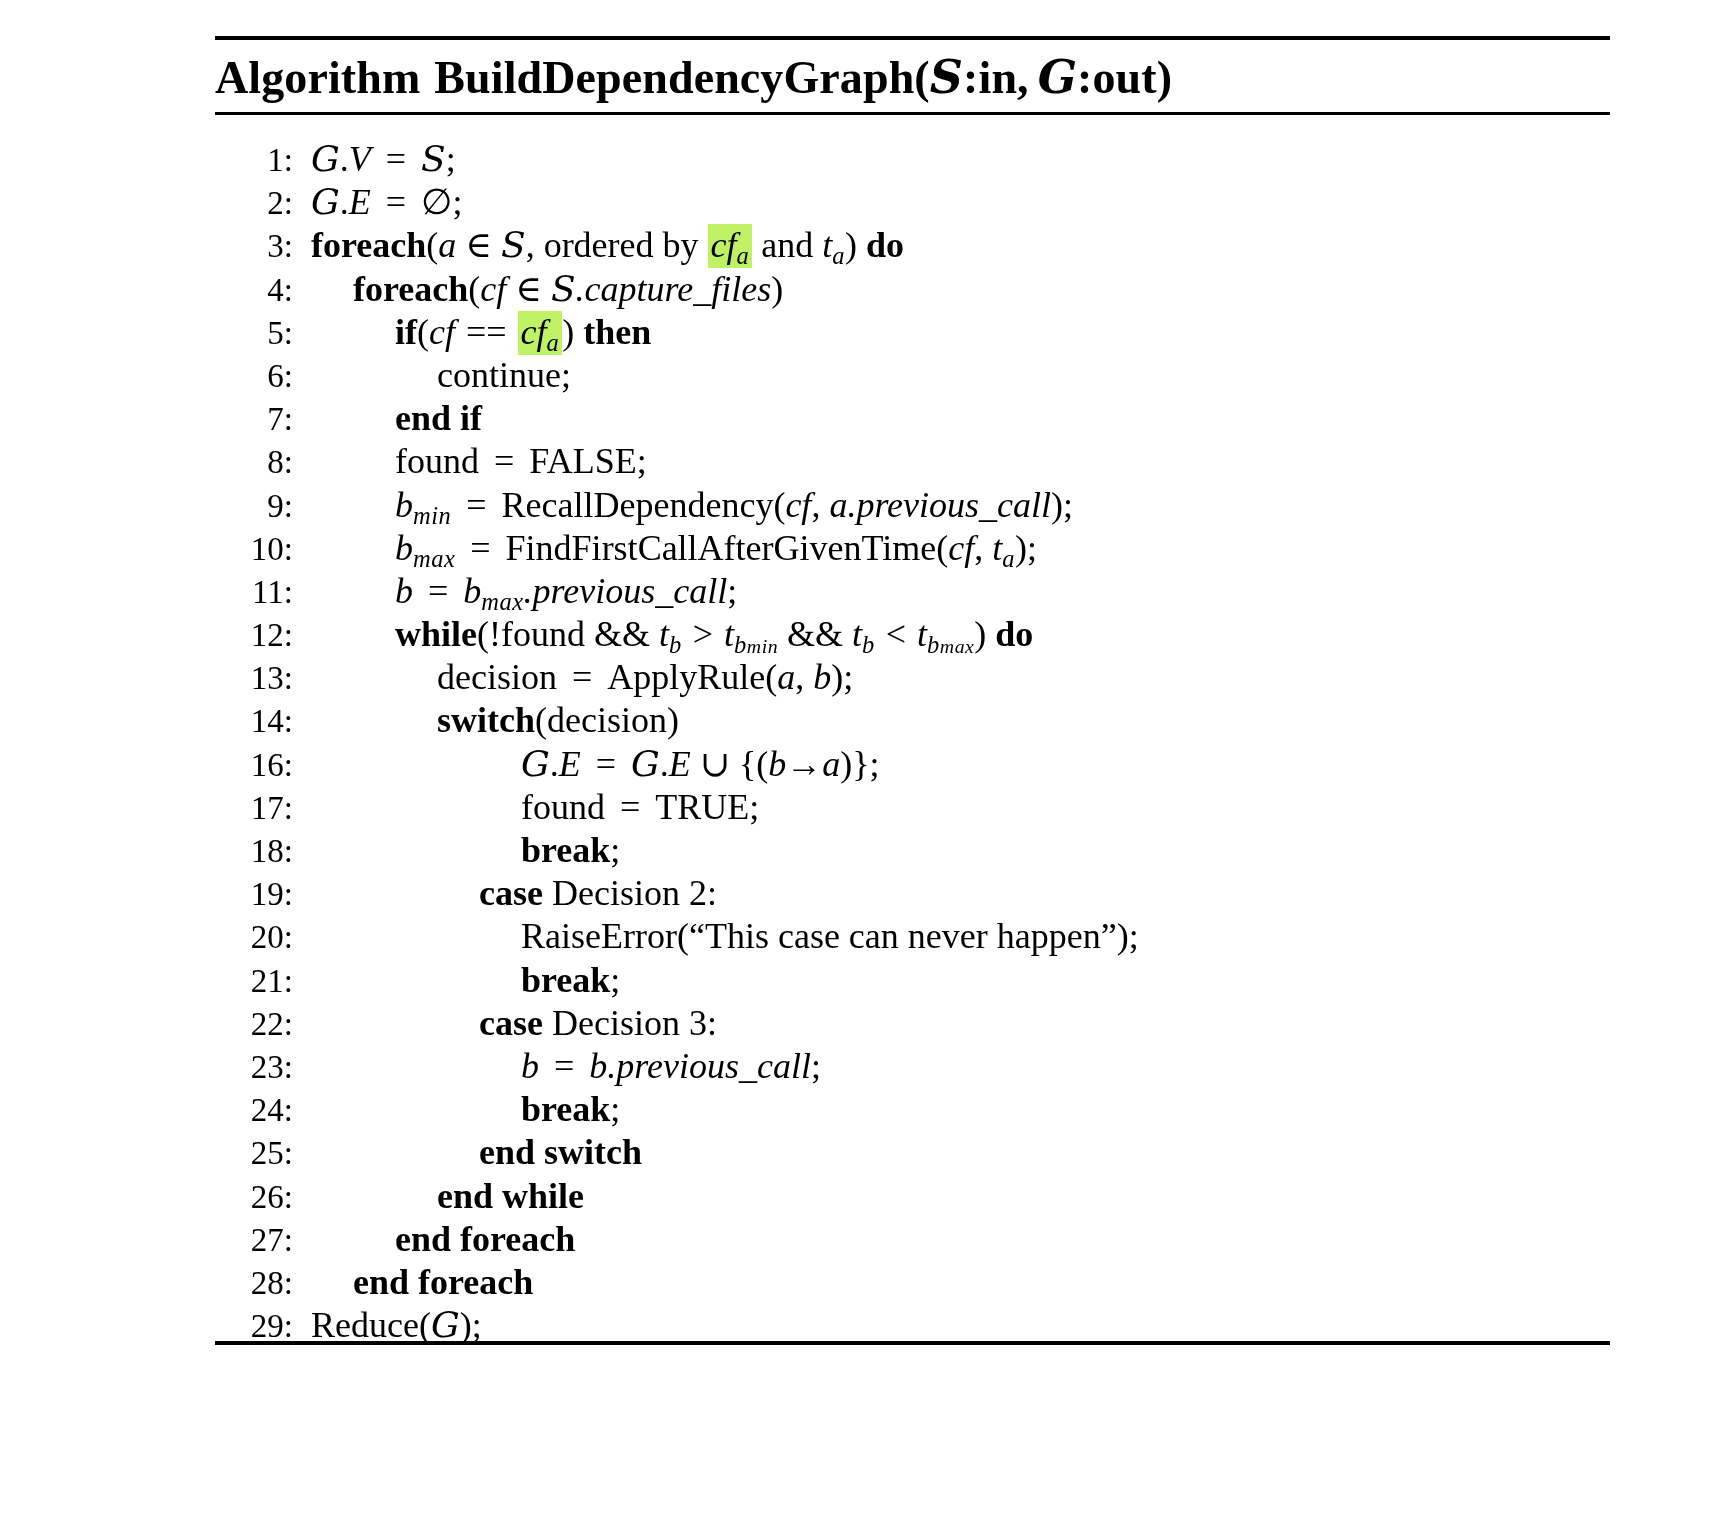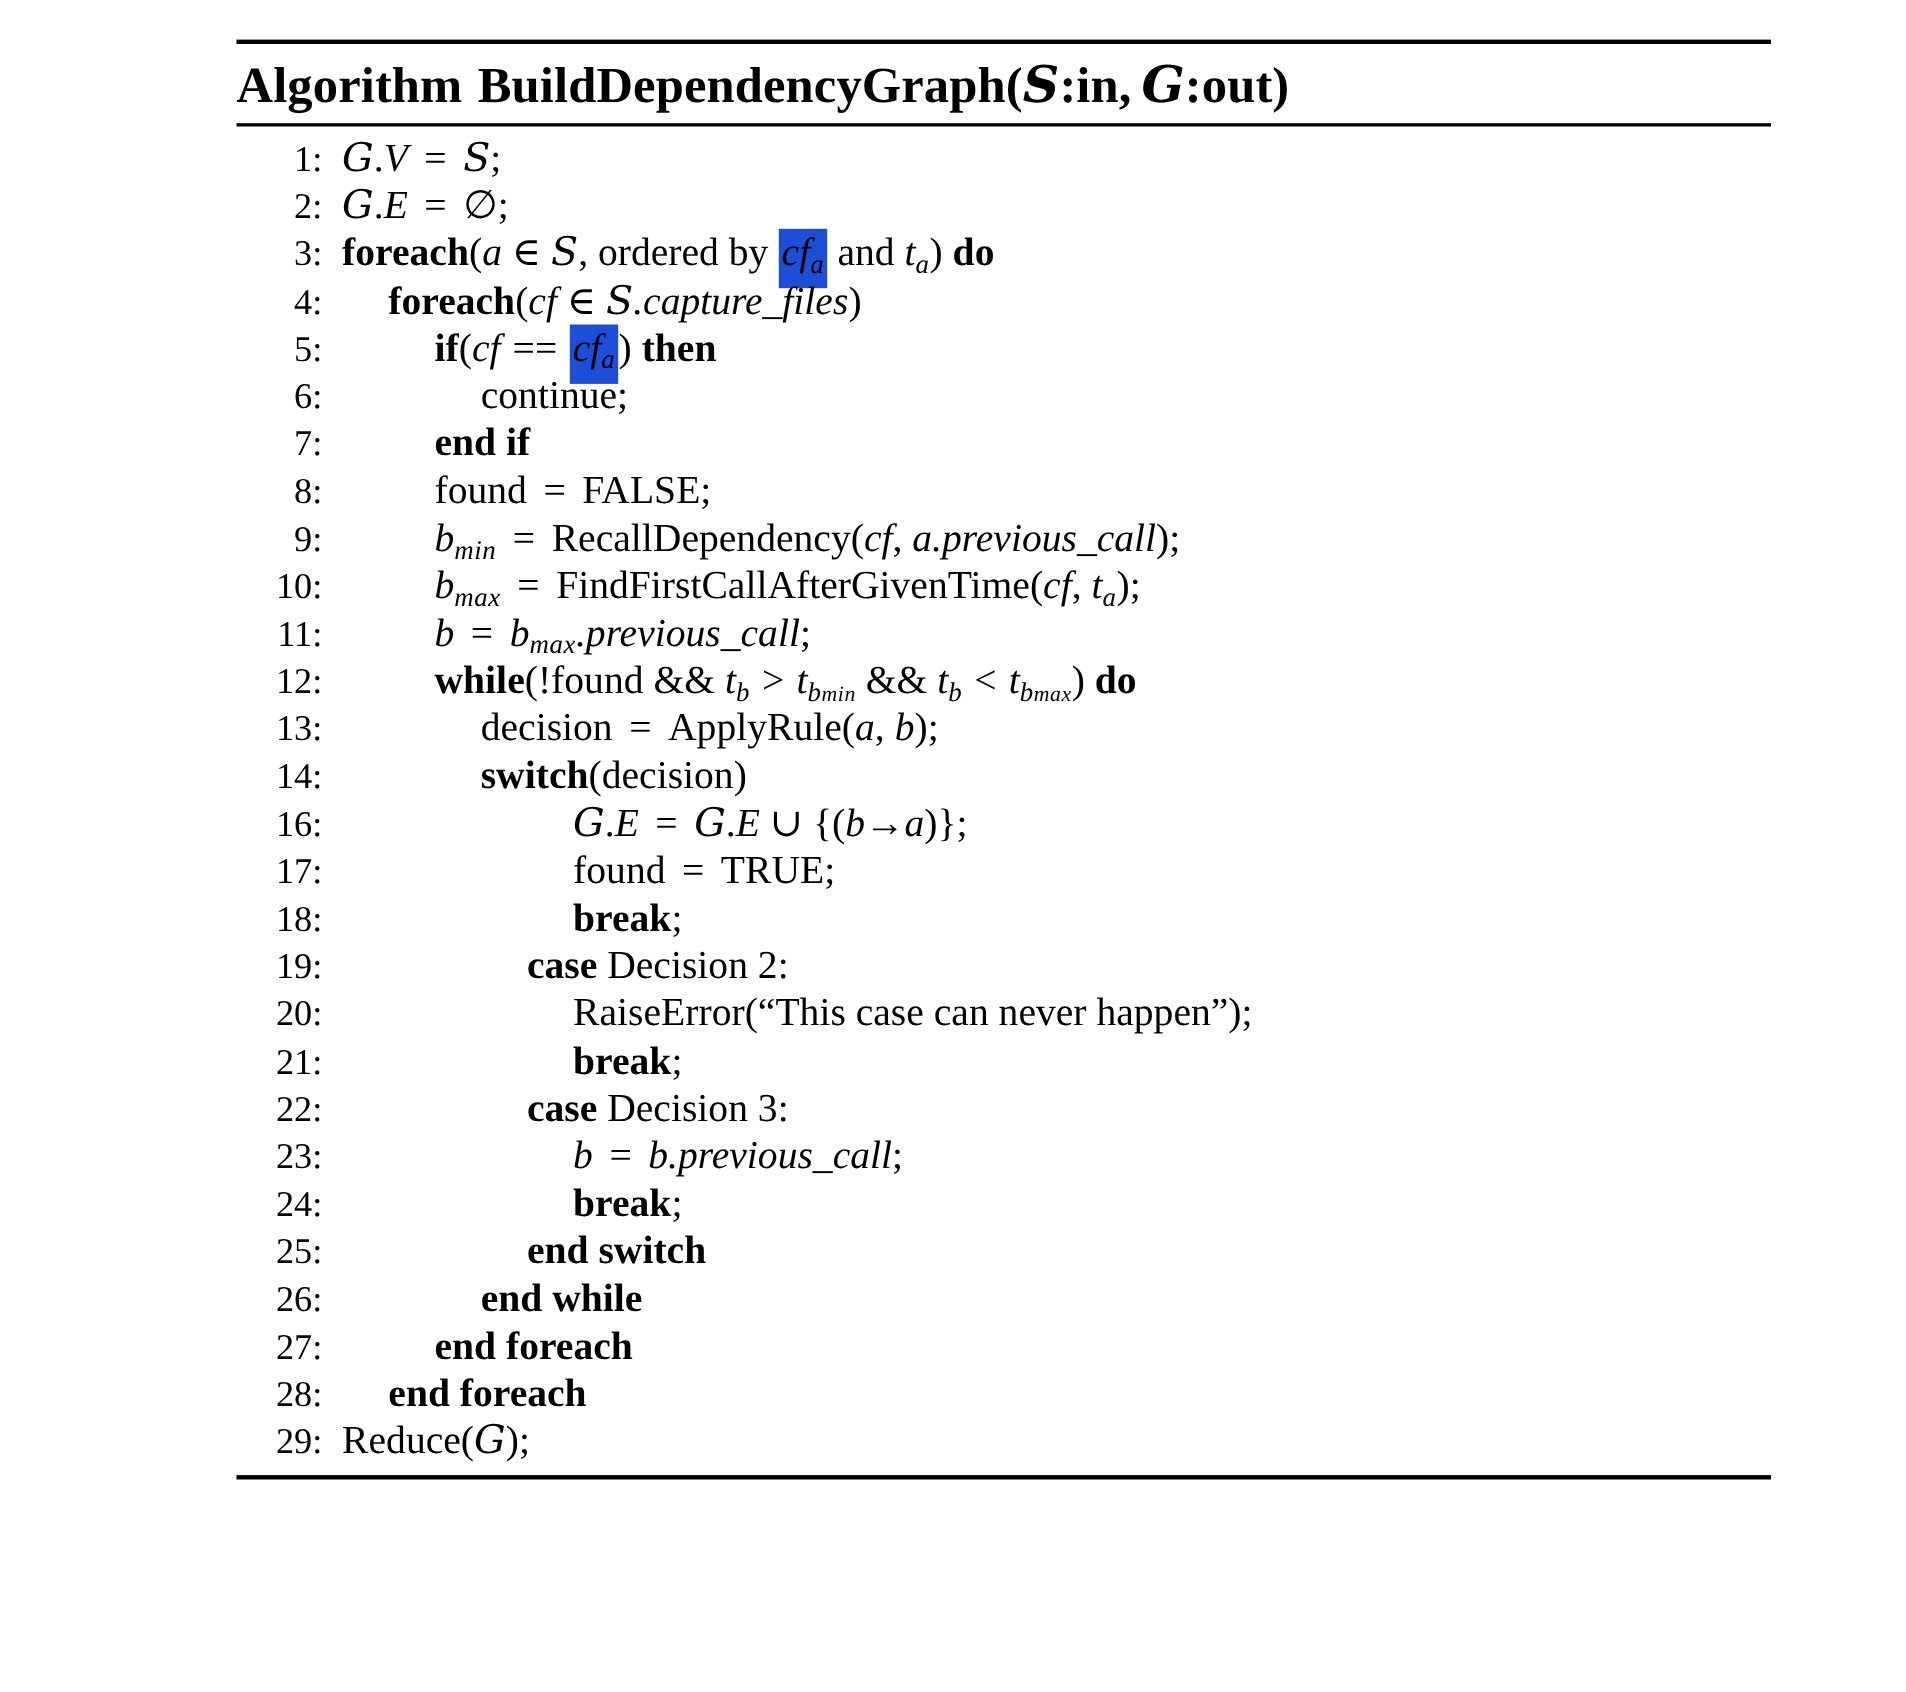--- a/index.html
+++ b/index.html
@@ -64,20 +64,21 @@
     min-width: 96px;
     text-align: right;
     padding-right: 18px;
     box-sizing: border-box;
     font-size: 33px;
   }
 
   .line-code {
     flex: 1;
     white-space: nowrap;
+    margin-top: 16px;
   }
 
   
   .ind0 { padding-left: 0px; }
   .ind1 { padding-left: 42px; }
   .ind2 { padding-left: 84px; }
   .ind3 { padding-left: 126px; }
   .ind4 { padding-left: 168px; }
   .ind5 { padding-left: 210px; }
 
@@ -95,22 +96,22 @@
     letter-spacing: 0.5px;
   }
   .subsub {
     font-size: 0.55em;
     vertical-align: -0.36em;
     font-style: italic;
     letter-spacing: 0.5px;
   }
 
   .hl {
-    background: #1d4ed8;
-    padding: 1px 3px 13px 3px;
+    background: #bef264;
+    padding: 1px 3px 3px 3px;
   }
 
   .sp { display: inline-block; width: 9px; }
   .spw { display: inline-block; width: 14px; }
 </style>
 </head>
 <body>
 
 <div id="algorithm-figure">
 

